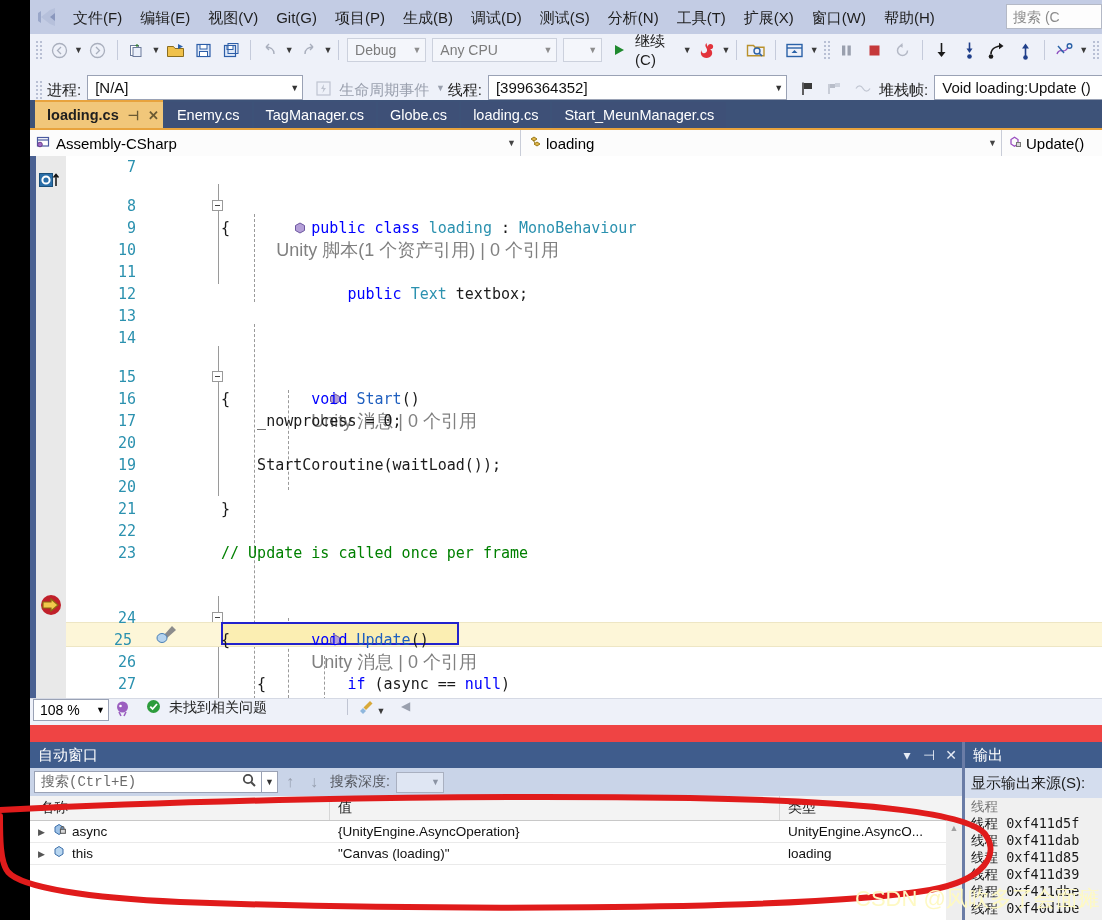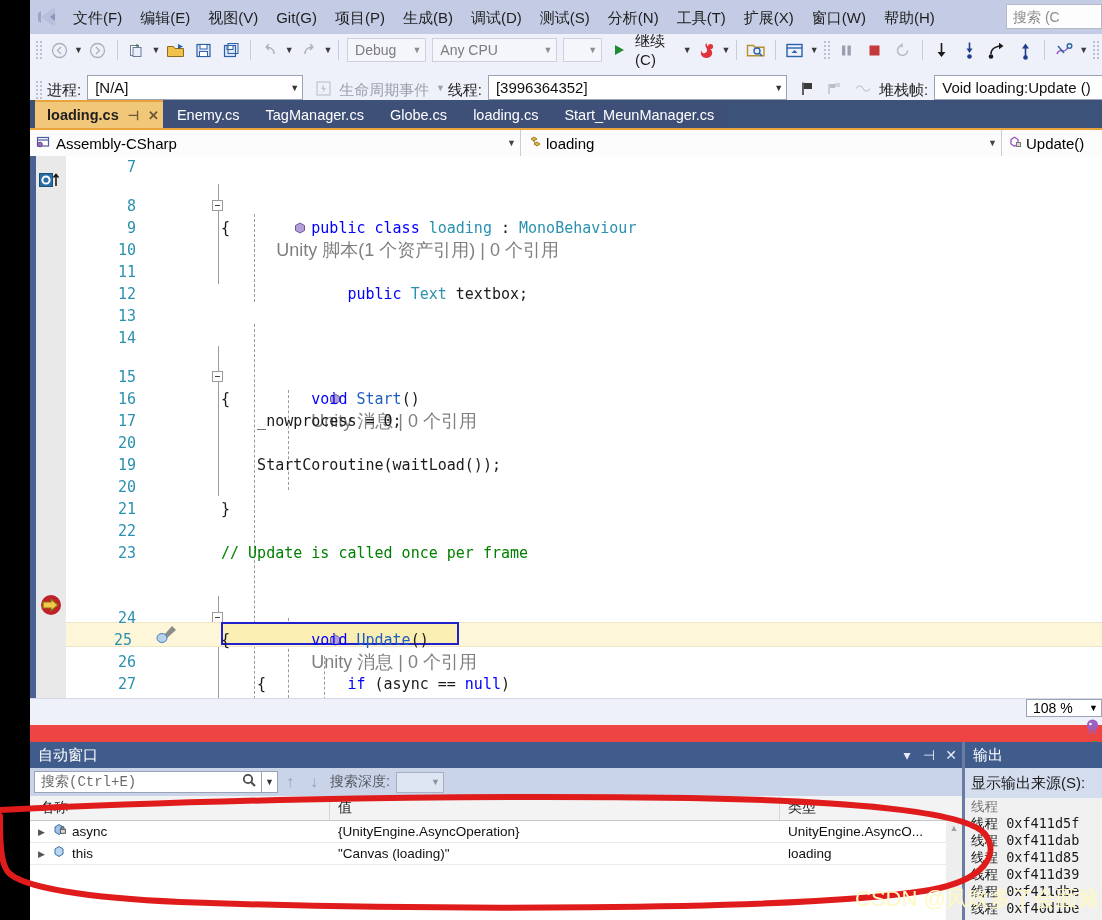--- a/index.html
+++ b/index.html
@@ -262,23 +262,22 @@
   
   .exec-arrow {
     position: absolute;
     width: 22px; height: 22px;
   }
   
   .ed-status {
     height: 26px;
     background: #eef1f9;
     display: flex;
-    align-items: flex-end;
+    align-items: flex-start;
     border-top: 1px solid #d5d9e4;
-    flex-direction: column;
   }
   .zoomcombo {
     width: 76px; height: 22px;
     border: 1px solid #9aa2b5;
     background: #fff;
     font-size: 14px;
     display: flex; align-items: center;
     padding: 0 3px 0 6px;
     box-sizing: border-box;
     margin-left: 3px;

